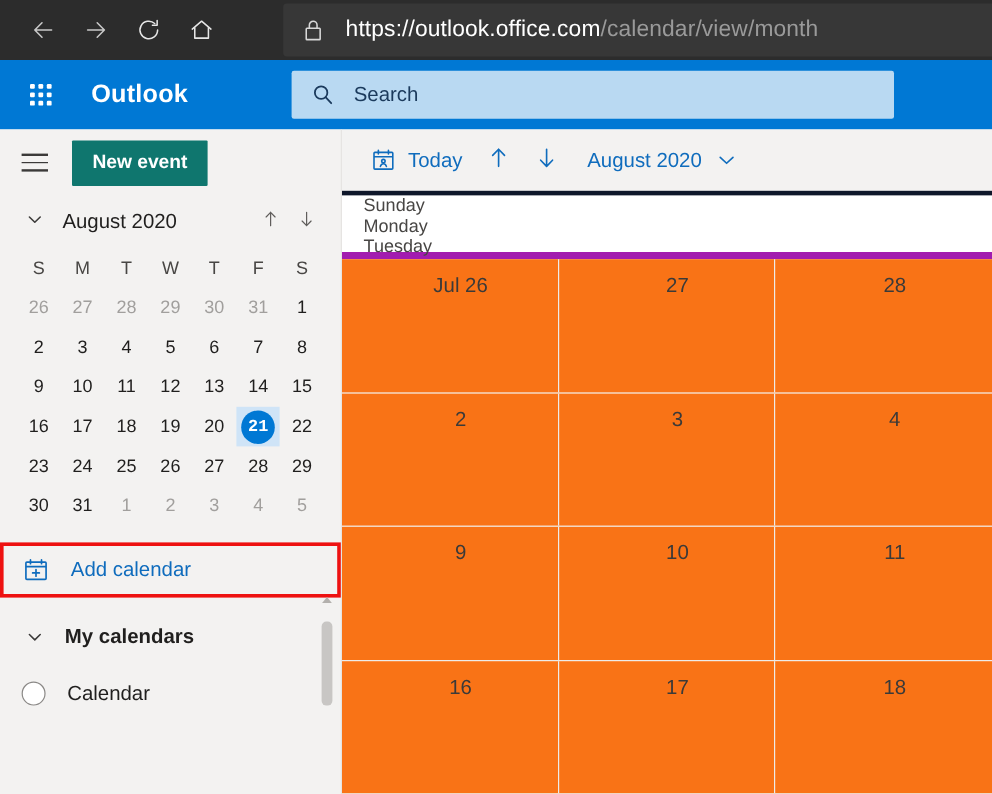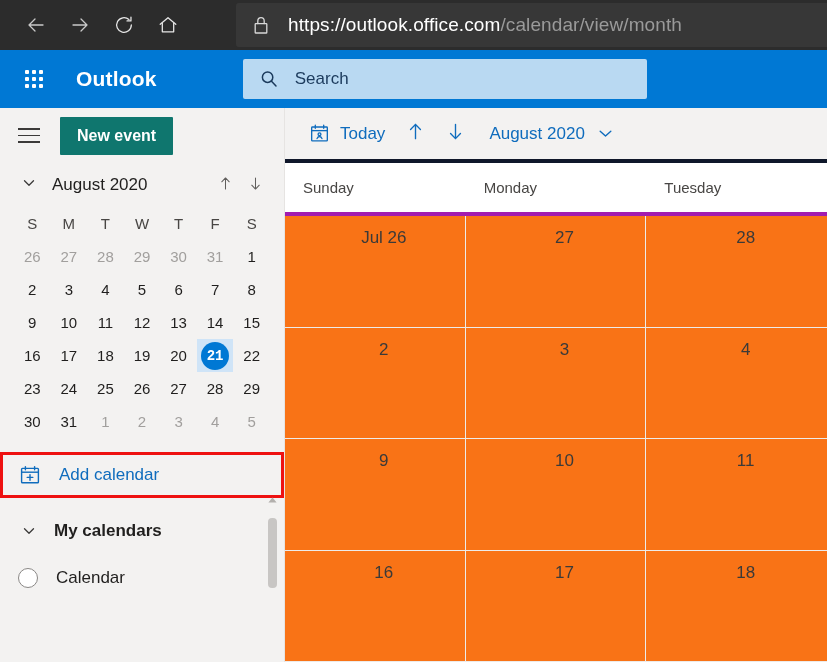--- a/index.html
+++ b/index.html
@@ -74,21 +74,21 @@
   }
   .brand {
     color: #ffffff;
     font-size: 21px;
     font-weight: bold;
     margin-left: 22px;
     letter-spacing: 0.2px;
   }
   .search-box {
     margin-left: 86px;
-    width: 404px;
+    width: 502px;
     height: 40px;
     background: #b9d9f2;
     display: flex;
     align-items: center;
     padding-left: 16px;
     border-radius: 2px;
   }
   .search-icon { flex: 0 0 auto; display: flex; margin-right: 16px; }
   .search-ph {
     font-size: 17px;
@@ -308,24 +308,24 @@
     height: 36px;
     padding: 0 8px 0 14px;
     color: #0f6cbd;
     font-size: 17px;
     cursor: pointer;
   }
   .tb-month .cv { margin-left: 12px; display: flex; }
 
   .dow-header {
     display: grid;
-    grid-template-columns: repeat(3, 1fr);
+    grid-template-columns: repeat(1, 1fr);
     height: 53px;
     background: #ffffff;
-    border-bottom: 4px solid #a21caf;
+    border-bottom: 6px solid #a21caf;
   }
   .dow-header div {
     display: flex;
     align-items: center;
     padding-left: 18px;
     font-size: 15px;
     color: #484644;
   }
   .weeks { flex: 1; display: flex; flex-direction: column; }
   .week-row {

